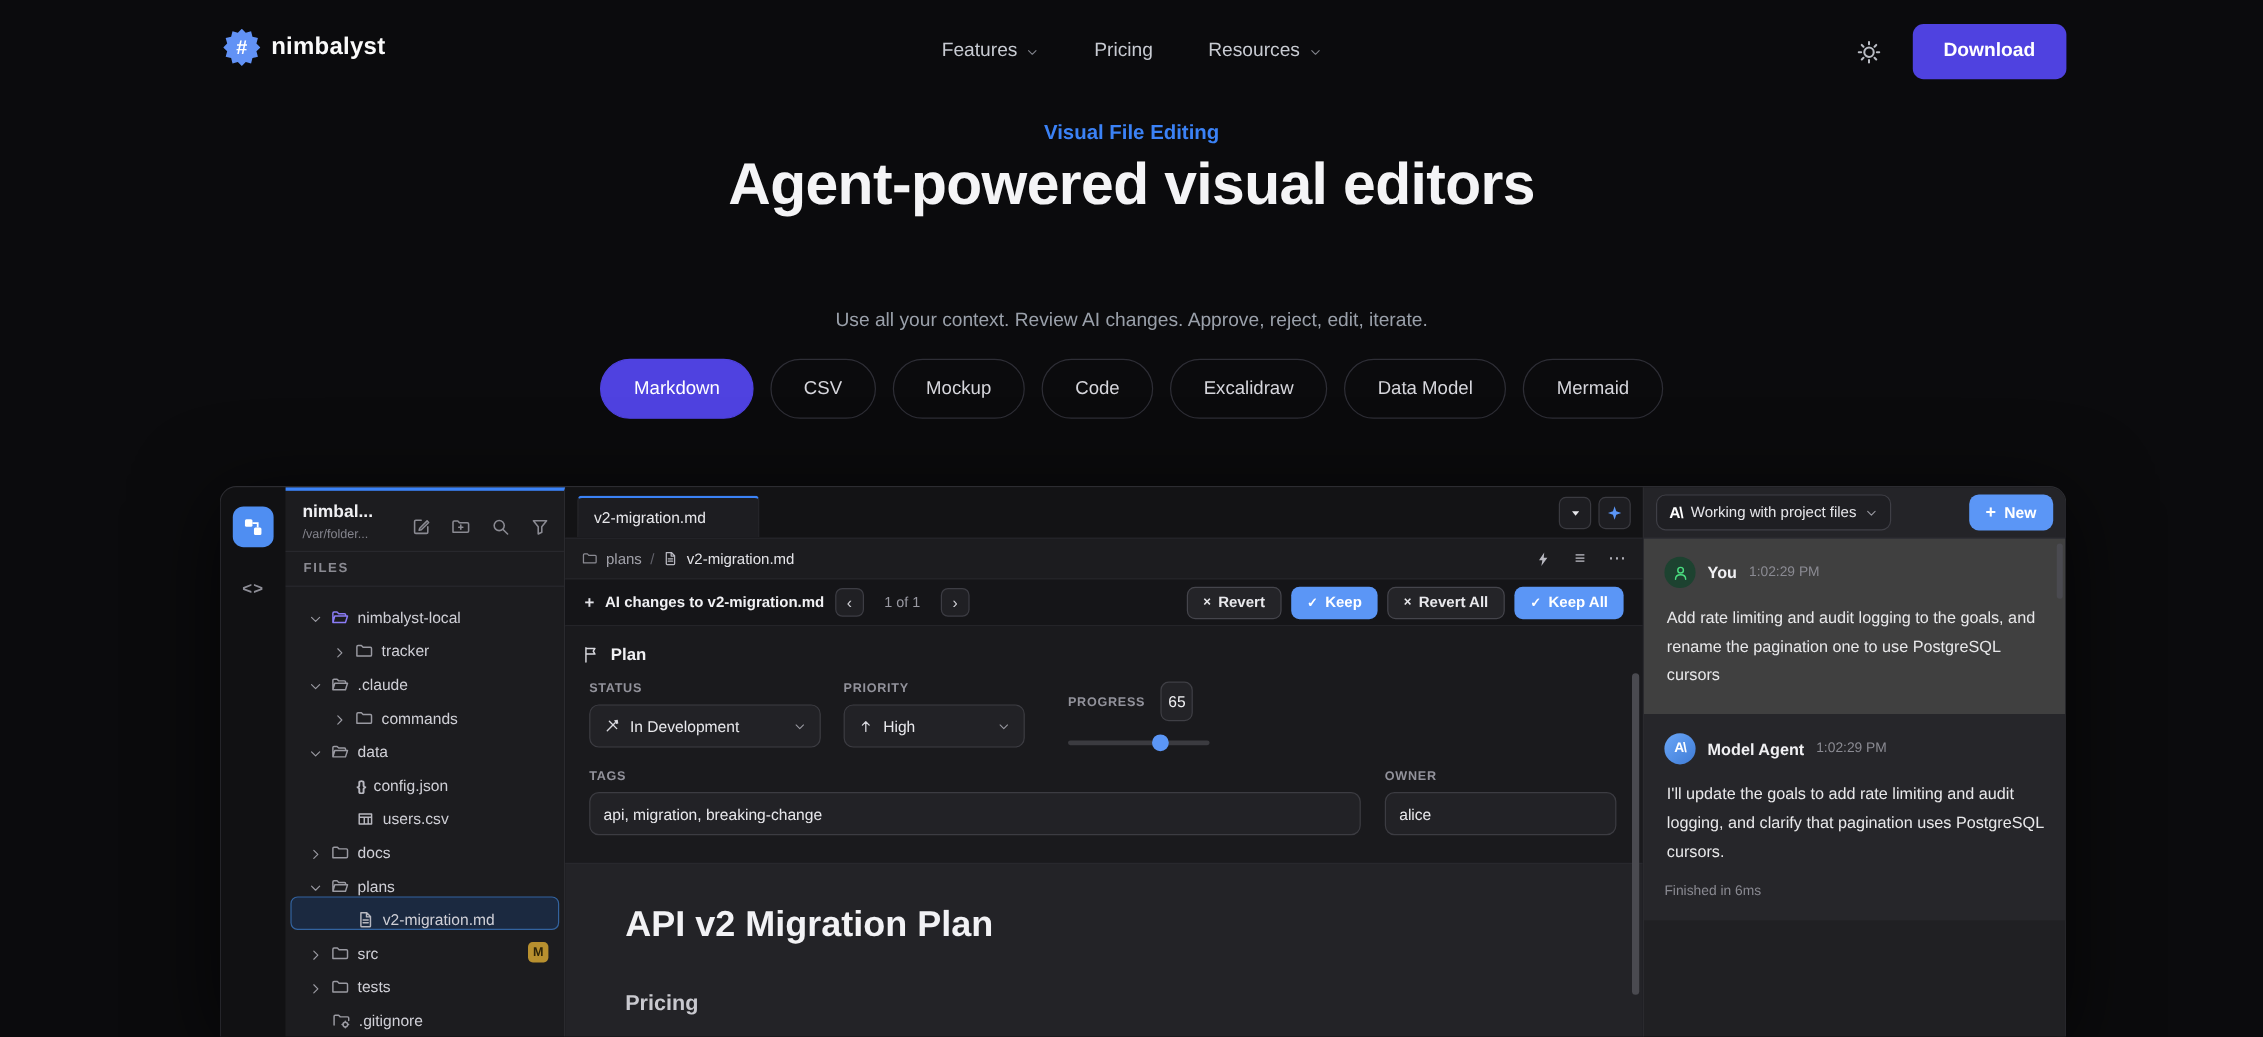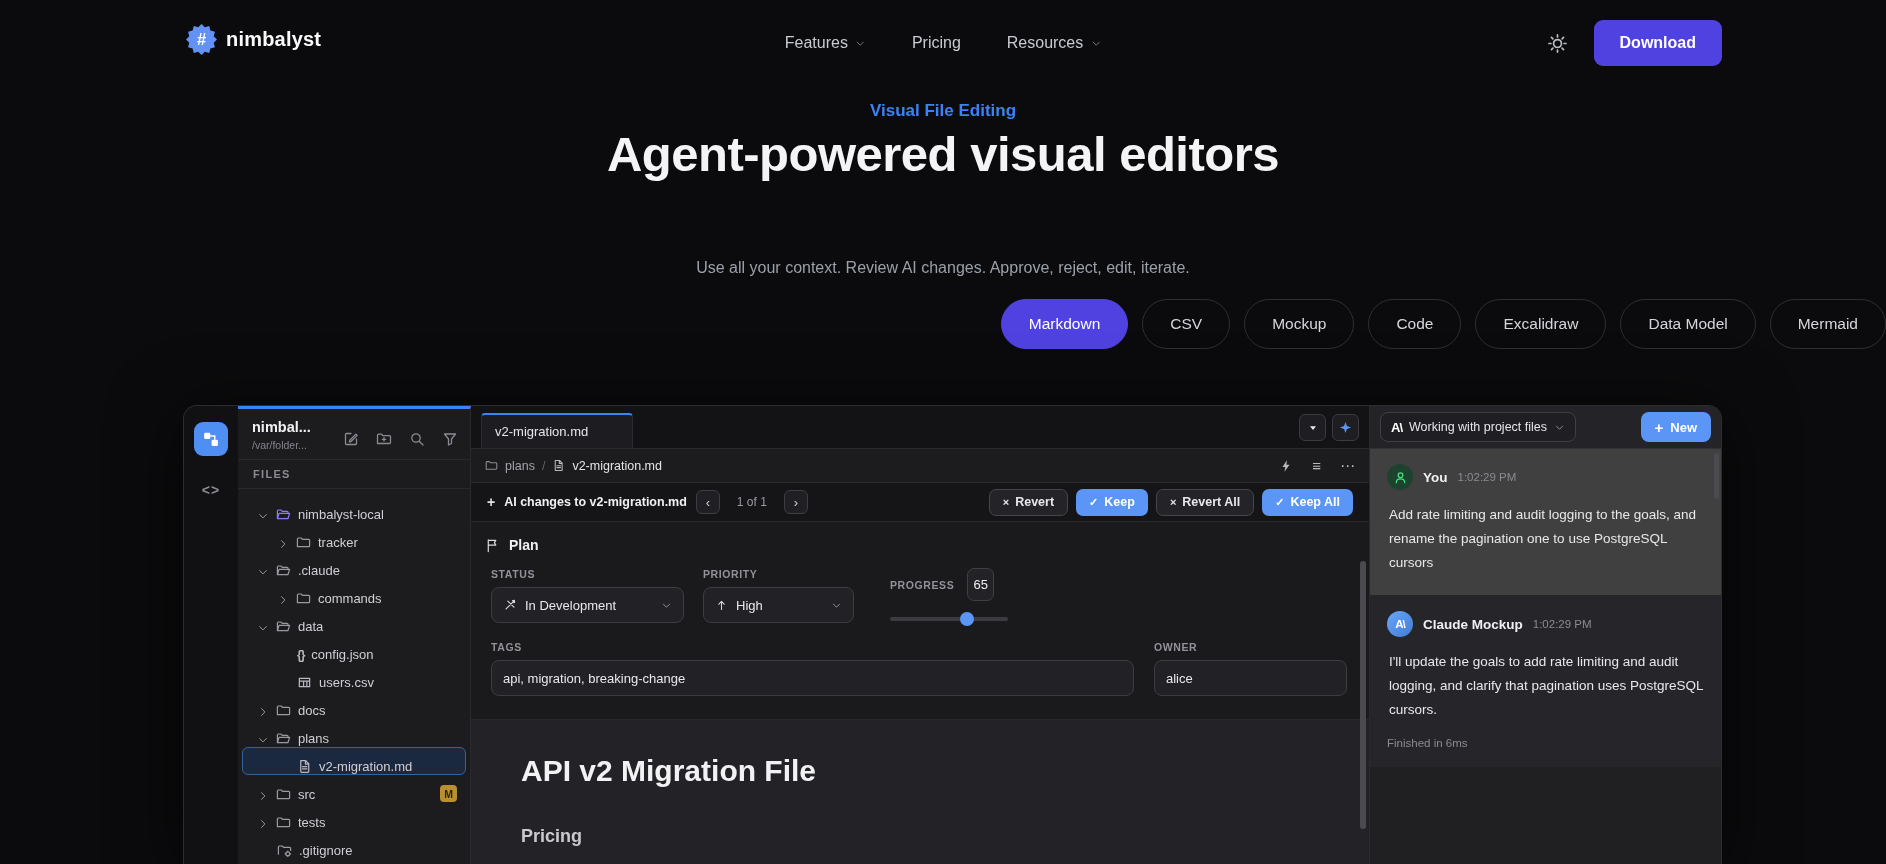--- a/index.html
+++ b/index.html
@@ -22,21 +22,21 @@
   .nav-right { position:absolute; right:164px; top:0; height:86px; display:flex; align-items:center; gap:26px; }
   .theme-btn { color:#b9bcc3; cursor:pointer; }
   .download-btn { height:46px; padding:0 26px; border-radius:9px; background:#4f42e0; color:#fff; font-size:16px; font-weight:700; display:flex; align-items:center; cursor:pointer; border:none; }
 
   
   .eyebrow { position:absolute; top:101px; left:0; width:100%; text-align:center; color:#3b82f6; font-size:17px; font-weight:700; }
   .hero-title { position:absolute; top:126px; left:0; width:100%; text-align:center; color:#f4f4f6; font-size:49px; font-weight:800; letter-spacing:-.5px; }
   .hero-sub { position:absolute; top:211px; left:0; width:100%; text-align:center; color:#9aa0aa; font-size:16px;margin-top:48px; }
 
   
-  .pills { position:absolute; top:299px; left:0; right:0; display:flex; justify-content:flex-end; gap:14px; }
+  .pills { position:absolute; top:299px; left:0; right:0; display:flex; justify-content:center; gap:14px; }
   .pill { height:50px; padding:0 27px; border-radius:999px; border:1px solid #2e2e36; background:transparent; color:#d6d6dc; font-size:15.5px; display:flex; align-items:center; cursor:pointer; }
   .pill.active { background:#4f42e0; border-color:#4f42e0; color:#fff; }
 
   
   .demo { position:absolute; left:183px; top:405px; width:1539px; height:459px; display:flex;
     background:#1b1b1e; border:1px solid #2c2c31; border-bottom:none; border-radius:14px 14px 0 0; overflow:hidden;
     box-shadow:0 10px 70px rgba(0,0,0,.65); }
 
   
   .activity { width:54px; background:#111113; padding-top:16px; display:flex; flex-direction:column; align-items:center; gap:26px; }
@@ -574,21 +574,21 @@
           <input class="tinput" value="api, migration, breaking-change" style="">
         </div>
         <div class="fgroup w1">
           <div class="flabel">OWNER</div>
           <input class="tinput" value="alice" style="">
         </div>
       </div>
     </div>
 
     <div class="doc">
-      <div class="doc-title">API v2 Migration File</div>
+      <div class="doc-title">API v2 Migration Plan</div>
       <div class="doc-section">Pricing</div>
     </div>
 
     <div class="ed-scroll"></div>
   </div>
 
   <div class="chat">
     <div class="chat-head">
       <div class="agent-select">
         <span class="alogo">A\</span>
@@ -614,21 +614,21 @@
           </span>
         <span class="msg-author">You</span>
         <span class="msg-time">1:02:29 PM</span>
       </div>
       <div class="msg-text">Add rate limiting and audit logging to the goals, and rename the pagination one to use PostgreSQL cursors</div>
     </div>
 
     <div class="msg-claude">
       <div class="msg-head">
         <span class="av-claude">A\</span>
-        <span class="msg-author">Claude Mockup</span>
+        <span class="msg-author">Model Agent</span>
         <span class="msg-time">1:02:29 PM</span>
       </div>
       <div class="msg-text">I'll update the goals to add rate limiting and audit logging, and clarify that pagination uses PostgreSQL cursors.</div>
       <div class="msg-status">Finished in 6ms</div>
     </div>
 
     <div class="chat-scroll"></div>
   </div>
 </div>
 

